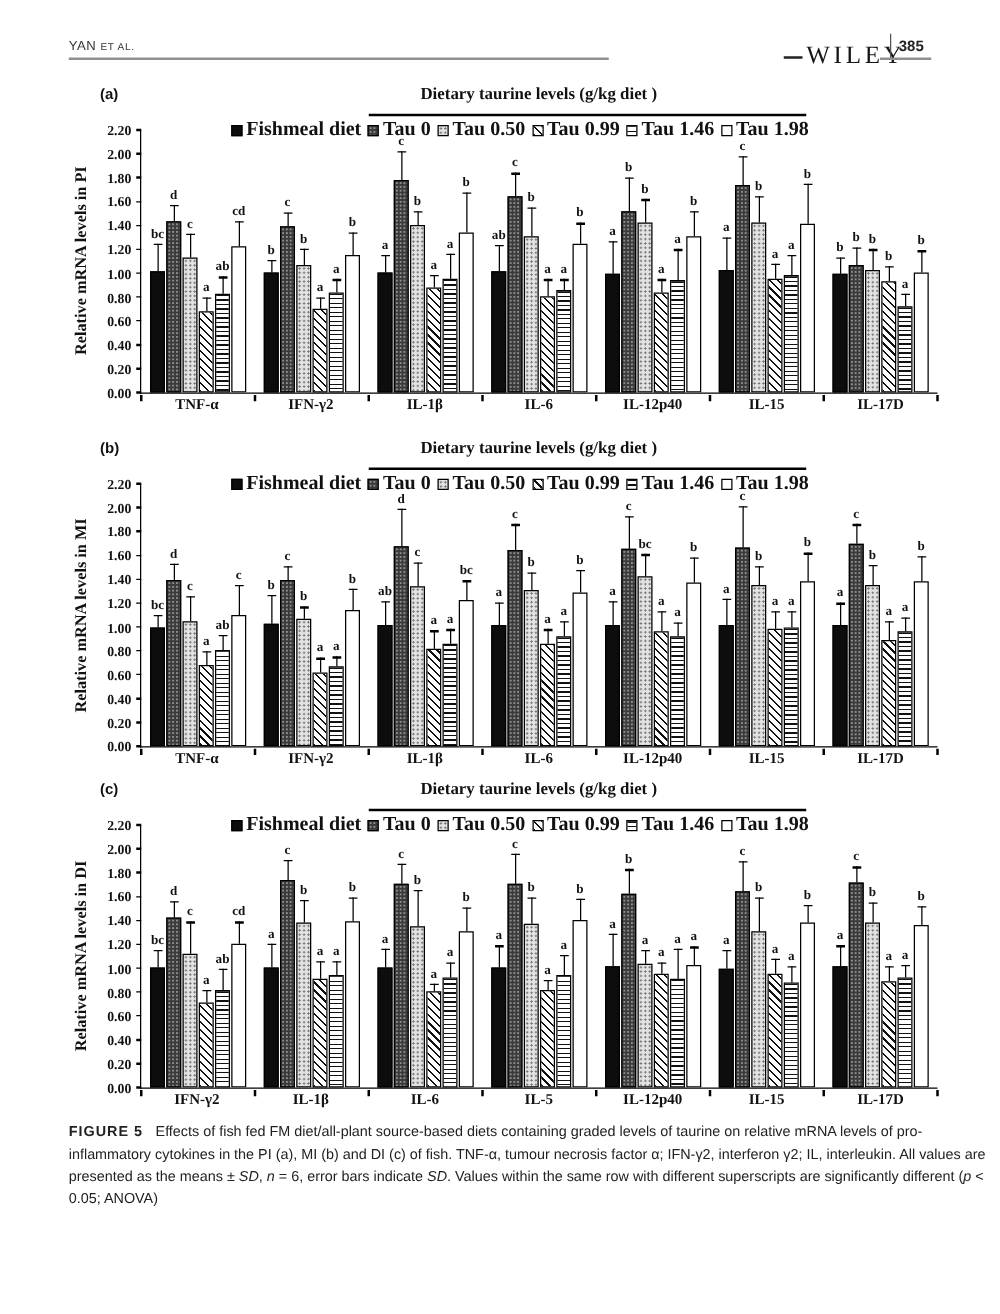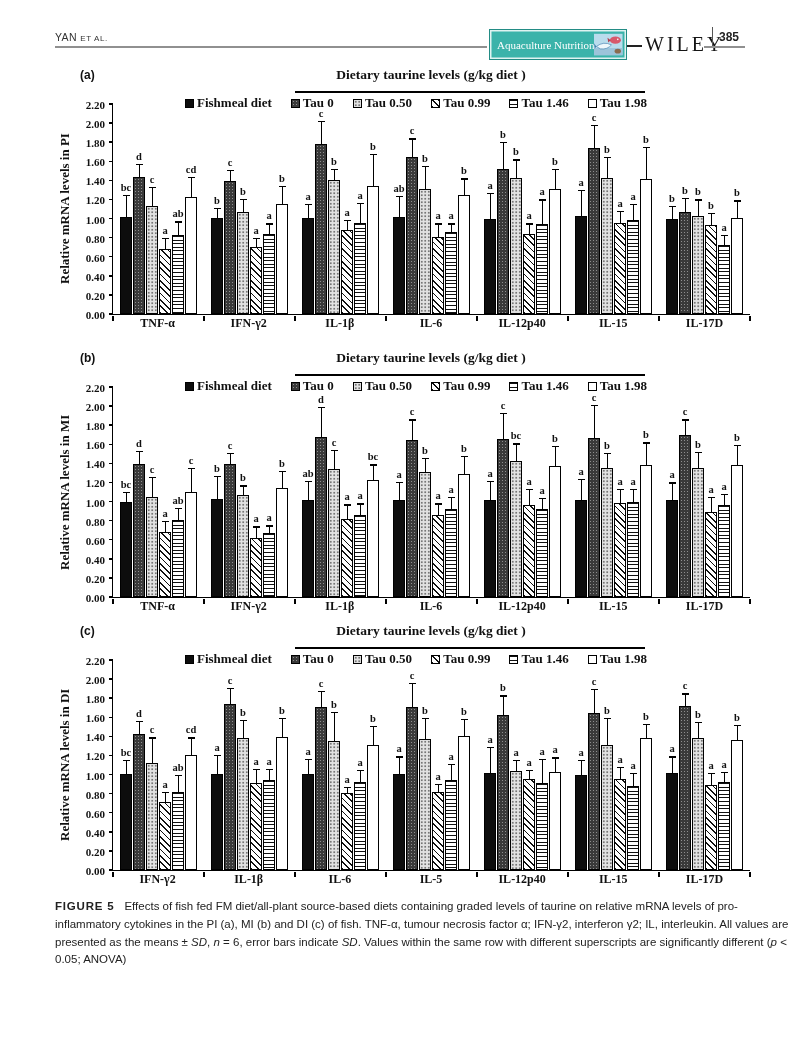--- a/index.html
+++ b/index.html
@@ -27,21 +27,21 @@
   .chart{position:absolute;left:55px;width:695px;height:272px;}
   #chart-0{top:64px;} #chart-1{top:347px;} #chart-2{top:620px;}
   .panel-label{position:absolute;left:25px;top:4px;font-family:"Liberation Sans",sans-serif;
                font-weight:bold;font-size:12px;}
   .chart-title{margin-left:57px;text-align:center;font-weight:bold;font-size:13.5px;padding-top:3px;}
   .title-rule{position:absolute;left:240px;top:27px;width:350px;height:1.5px;background:#000;}
   .legend{position:absolute;left:130px;top:31px;width:462px;display:flex;
           justify-content:space-between;align-items:center;z-index:5;}
   .leg-item{display:flex;align-items:center;gap:3px;}
   .swatch{width:9px;height:9px;border:1px solid #000;box-sizing:border-box;display:inline-block;}
-  .leg-label{font-weight:bold;font-size:13px;white-space:nowrap;}
+  .leg-label{font-weight:bold;font-size:16px;white-space:nowrap;}
 
   .plot-row{position:absolute;left:0;top:40px;width:100%;display:flex;}
   .ylabel{width:20px;writing-mode:vertical-rl;transform:rotate(180deg);text-align:center;
           font-weight:bold;font-size:13px;height:210px;line-height:20px;}
   .yaxis{position:relative;width:37px;height:210px;}
   .ytick-label{position:absolute;right:7px;font-weight:bold;font-size:11px;white-space:nowrap;}
   .ytick-mark{position:absolute;right:-1px;width:4px;height:1.5px;background:#000;}
   .plot{position:relative;flex:1;height:210px;border-left:1.5px solid #000;
         border-bottom:1.5px solid #000;display:flex;box-sizing:content-box;}
   .group{flex:1;position:relative;height:100%;display:flex;align-items:flex-end;
@@ -71,33 +71,20 @@
            font-family:"Liberation Sans",sans-serif;font-size:11.5px;line-height:1.55;color:#222;}
   .cap-label{font-weight:bold;letter-spacing:.8px;margin-right:10px;}
 </style>
 </head>
 <body>
 
 <div class="page">
 
   <span class="authors"><span>YAN</span> <span class="etal">ET AL.</span></span>
   <div class="rule-left"></div>
-  <div class="journal-badge">
-    <span class="badge-text">Aquaculture Nutrition</span>
-    <svg class="badge-art" width="36" height="27" viewBox="0 0 36 27">
-      <rect x="0" y="0" width="36" height="27" fill="#b9dcec"></rect>
-      <rect x="0" y="18" width="36" height="9" fill="#9cc4da"></rect>
-      <path d="M3 16 Q12 9 22 14 Q17 20 8 19 Z" fill="#eef7fb" stroke="#3f7fae" stroke-width="0.8"></path>
-      <path d="M3 16 L0 12 L1 19 Z" fill="#3f7fae"></path>
-      <ellipse cx="27" cy="8" rx="7" ry="4.5" fill="#d8596b"></ellipse>
-      <path d="M21 8 L17 5 L18 11 Z" fill="#b23c4e"></path>
-      <circle cx="30" cy="7" r="1" fill="#fff"></circle>
-      <ellipse cx="30" cy="22" rx="4" ry="3" fill="#8a6b4f"></ellipse>
-    </svg>
-  </div>
   <div class="badge-dash"></div>
   <span class="wiley">WILEY</span>
   <div class="vert-divider"></div>
   <span class="page-num">385</span>
   <div class="rule-right"></div>
 
   <section class="chart" id="chart-0">
     <div class="panel-label">(a)</div>
     <div class="chart-title">Dietary taurine levels (g/kg diet )</div>
     <div class="title-rule"></div>

